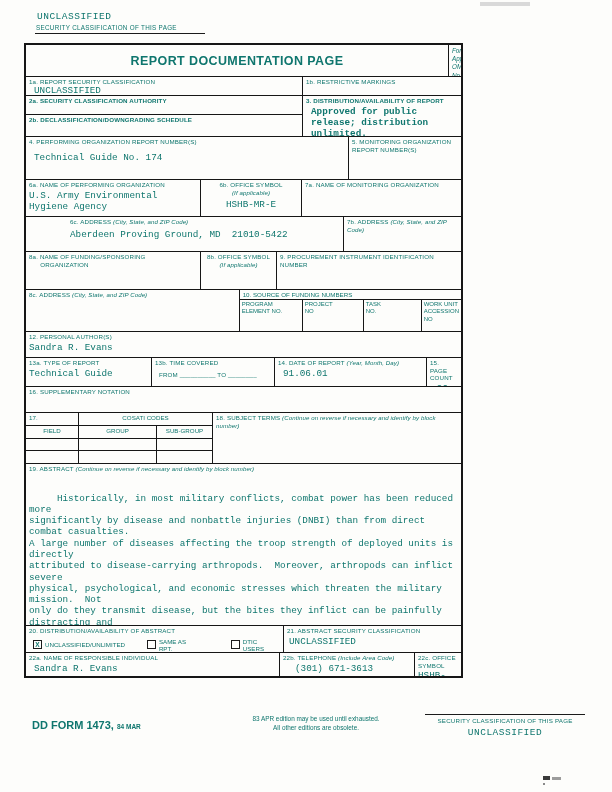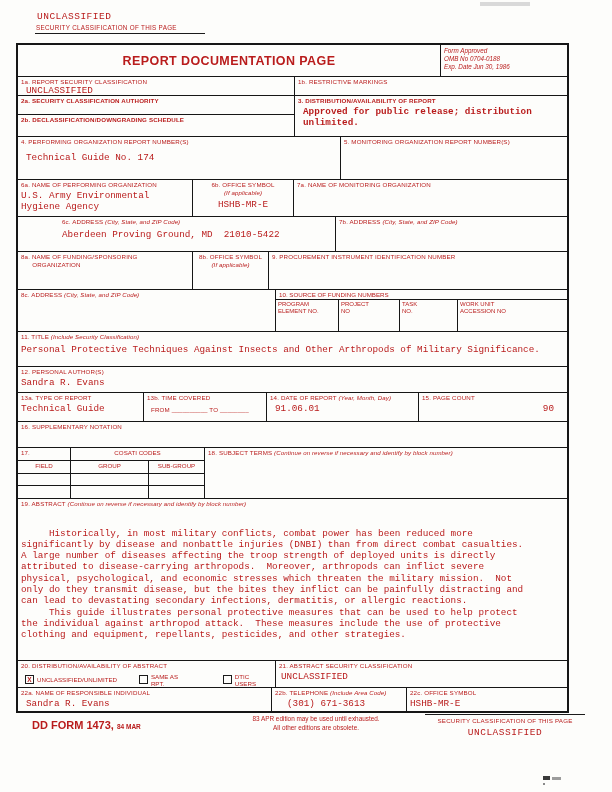--- a/index.html
+++ b/index.html
@@ -1,29 +1,29 @@
 <!DOCTYPE html>
 <html><head>
 <meta charset="utf-8">
 <style>
   html,body{margin:0;padding:0;background:#9a9a9a;}
   .page{
     position:relative;width:612px;height:792px;background:#fdfdfb;
-    font-family:"Liberation Sans",sans-serif;color:#b91c1c;overflow:hidden;
+    font-family:"Liberation Sans",sans-serif;color:#0f766e;overflow:hidden;
     margin:0 auto;
   }
   .scan-streak{position:absolute;left:480px;top:2px;width:50px;height:4px;background:#d9d9d9;}
   .smudge1{position:absolute;left:543px;top:776px;width:7px;height:4px;background:#3a3a3a;}
   .smudge2{position:absolute;left:552px;top:777px;width:9px;height:3px;background:#9c9c9c;}
   .smudge3{position:absolute;left:543px;top:783px;width:2px;height:2px;background:#8a8a8a;}
 
   .top-class{position:absolute;left:37px;top:11px;font-family:"Liberation Mono","DejaVu Sans Mono",monospace;font-size:9.5px;letter-spacing:.5px;}
   .top-caption{position:absolute;left:35px;top:24px;font-size:6.3px;letter-spacing:.3px;border-bottom:1.6px solid #1b1b1b;padding:0 28px 1.5px 1px;}
 
-  .form{position:absolute;left:16px;top:43px;width:553px;border:2px solid #161616;box-sizing:border-box;display:flex;flex-direction:column;background:#fdfdfb;}
+  .form{position:absolute;left:24px;top:43px;width:439px;border:2px solid #161616;box-sizing:border-box;display:flex;flex-direction:column;background:#fdfdfb;}
   .row{display:flex;box-sizing:border-box;border-top:1.7px solid #161616;}
   .row.first{border-top:none;}
   .cell{box-sizing:border-box;padding:1px 3px;overflow:hidden;}
   .bl{border-left:1.7px solid #161616;}
   .bt{border-top:1.7px solid #161616;}
   .lb{font-size:6.2px;letter-spacing:.15px;white-space:pre-wrap;line-height:7.5px;}
   .note{font-size:6.1px;font-style:italic;letter-spacing:.1px;}
   .val{font-family:"Liberation Mono","DejaVu Sans Mono",monospace;font-size:9.3px;line-height:11.3px;white-space:pre-wrap;margin:1px 0 0 5px;}
   .stack{display:flex;flex-direction:column;}
   .fill{flex:1;}
@@ -172,26 +172,20 @@
           <div class="fund-col bl" style="width:61px;">PROJECT
 NO</div>
           <div class="fund-col bl" style="width:58px;">TASK
 NO.</div>
           <div class="fund-col bl fill">WORK UNIT
 ACCESSION NO</div>
         </div>
       </div>
     </div>
 
-    <div class="row" style="height:35px;">
-      <div class="cell fill">
-        <div class="lb"><span>11. TITLE</span> <span class="note">(Include Security Classification)</span></div>
-        <div class="val" style="margin-left:0;margin-top:3px;">Personal Protective Techniques Against Insects and Other Arthropods of Military Significance.</div>
-      </div>
-    </div>
 
     <div class="row" style="height:26px;">
       <div class="cell fill">
         <div class="lb">12. PERSONAL AUTHOR(S)</div>
         <div class="val" style="margin-left:0;">Sandra R. Evans</div>
       </div>
     </div>
 
     <div class="row" style="height:29px;">
       <div class="cell" style="width:125px;">

